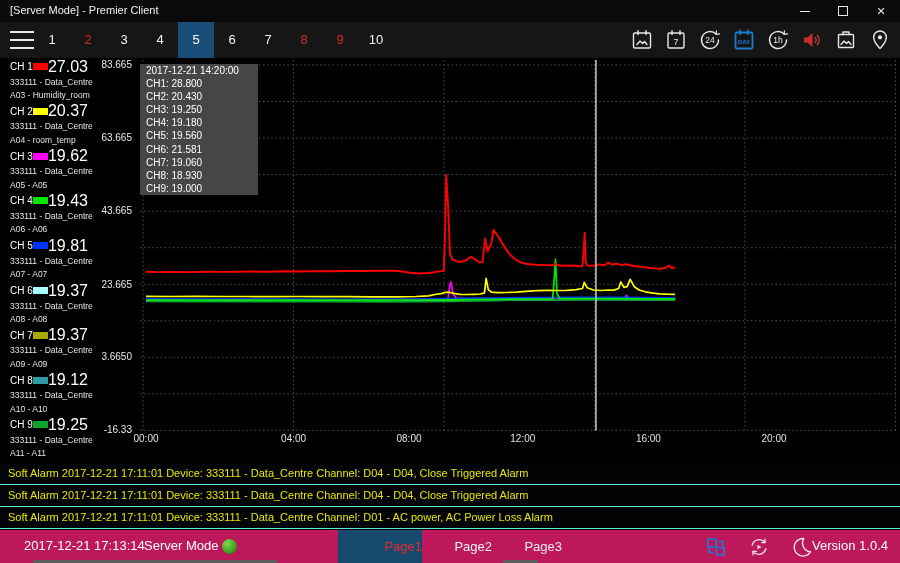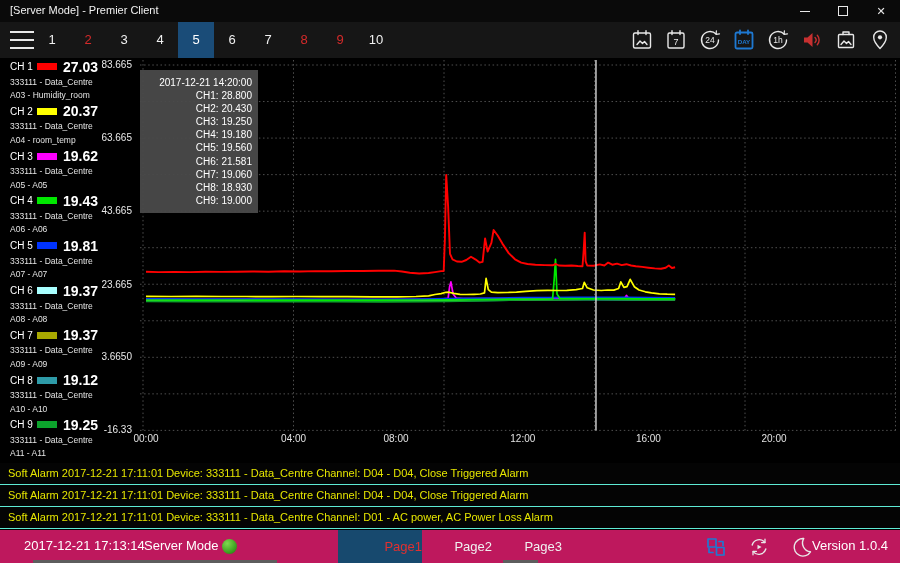--- a/index.html
+++ b/index.html
@@ -22,29 +22,29 @@
   .tab.alarm{color:#d42a2a;}
   .tab.selected{background:#1a4c78;color:#fff;}
   .toolbar-icons{position:absolute;right:6px;top:4px;height:28px;display:flex;gap:6px;}
   .tbicon{width:28px;height:28px;display:flex;align-items:center;justify-content:center;}
   
   .chart-wrap{position:absolute;left:0;top:58px;width:900px;height:405px;background:#000;}
   #chart{position:absolute;left:138px;top:0;}
   .ylabels .ylabel{position:absolute;right:2px;font-size:10px;color:#eaeaea;white-space:nowrap;}
   .ylabels{position:absolute;left:0;top:0;width:134px;height:380px;}
   .xlabel{position:absolute;font-size:10px;color:#e2e2e2;transform:translateX(-50%);top:375px;}
-  .tooltip{position:absolute;left:140px;top:12px;width:106px;background:rgba(74,74,74,0.95);
-           padding:6px 6px;font-size:10px;line-height:13.1px;color:#fff;z-index:5;text-align:right;}
+  .tooltip{position:absolute;left:140px;top:6px;width:106px;background:rgba(74,74,74,0.95);
+           padding:0 6px;font-size:10px;line-height:13.1px;color:#fff;z-index:5;}
   
   .sidebar{position:absolute;left:0;top:0;width:104px;height:405px;}
   .ch-row{position:absolute;left:0;width:104px;height:43px;}
   .ch-line1{display:flex;align-items:center;height:13px;}
   .ch-id{font-size:10px;color:#fff;width:27px;margin-left:10px;white-space:nowrap;}
   .ch-swatch{width:20px;height:7px;display:inline-block;}
-  .ch-val{font-size:14px;color:#fff;margin-left:auto;margin-right:6px;font-weight:bold;}
+  .ch-val{font-size:16px;color:#fff;margin-left:auto;margin-right:16px;}
   .ch-device,.ch-point{font-size:8.5px;color:#e4e4e4;margin-left:10px;margin-top:3.5px;white-space:nowrap;}
   
   .alarms{position:absolute;left:0;top:463px;width:900px;height:67px;}
   .alarm-row{height:22px;line-height:21px;padding-left:8px;font-size:11px;color:#e6e600;
              background:#040404;border-bottom:1px solid #5eead4;box-sizing:border-box;white-space:nowrap;}
   
   .statusbar{position:absolute;left:0;top:530px;width:900px;height:33px;background:#be185d;}
   .sb-time{position:absolute;left:24px;top:8px;font-size:13px;color:#fff;}
   .sb-mode{position:absolute;left:144px;top:8px;font-size:13px;color:#fff;}
   .sb-dot{position:absolute;left:222px;top:9px;width:15px;height:15px;border-radius:50%;
@@ -272,21 +272,21 @@
       <polyline points="146.0,301.5 193.1,301.7 240.2,301.6 287.3,301.7 334.4,301.7 381.5,301.8 422.3,301.7 447.4,301.3 472.6,300.8 497.7,300.4 522.8,300.0 547.9,299.8 573.0,299.6 598.2,299.5 623.3,299.6 648.4,299.8 675.1,299.8" fill="none" stroke="#0ca32c" stroke-width="1.7" stroke-linejoin="round"></polyline>
       <polyline points="146.0,298.9 193.1,299.1 240.2,299.1 287.3,299.2 334.4,299.3 381.5,299.3 422.3,299.1 447.4,298.7 472.6,298.3 497.7,298.0 522.8,297.7 547.9,297.6 573.0,297.4 598.2,297.3 623.3,297.3 648.4,297.6 675.1,297.8" fill="none" stroke="#0033ff" stroke-width="1.7" stroke-linejoin="round"></polyline>
       <polyline points="146.0,300.0 193.1,300.2 240.2,300.0 287.3,300.2 334.4,300.2 381.5,300.2 422.3,300.0 447.4,299.8 472.6,299.5 497.7,299.3 522.8,299.1 541.6,299.1 552.6,298.9 554.2,279.4 555.5,259.3 557.0,294.0 559.9,298.5 573.0,298.7 598.2,298.7 623.3,298.7 648.4,298.9 675.1,298.9" fill="none" stroke="#00e800" stroke-width="1.7" stroke-linejoin="round"></polyline>
       <polyline points="146.0,296.4 171.1,296.5 196.2,296.4 221.4,296.5 246.5,296.5 271.6,296.7 296.7,296.5 321.8,296.7 347.0,296.7 372.1,296.9 397.2,296.9 416.0,296.5 428.6,295.8 434.9,294.5 441.2,293.6 445.9,292.3 449.0,292.2 453.7,293.4 460.0,294.3 466.3,294.5 474.1,294.3 480.4,294.0 484.5,292.9 486.1,278.3 488.3,289.6 491.4,292.2 497.7,292.7 507.1,292.5 516.5,292.2 525.9,291.4 536.9,290.7 547.9,290.3 557.3,290.5 566.8,290.3 576.2,289.6 582.5,288.5 584.3,282.3 587.2,287.8 593.5,290.0 601.3,290.5 607.6,290.0 613.9,290.1 618.6,288.5 620.8,281.9 623.9,287.4 627.0,286.7 630.2,279.4 634.3,286.7 639.0,290.0 645.3,291.8 651.5,292.9 659.4,293.8 667.2,294.2 675.1,294.3" fill="none" stroke="#ffff00" stroke-width="1.7" stroke-linejoin="round"></polyline>
       <polyline points="146.0,271.7 158.6,272.1 174.3,271.9 190.0,272.1 205.7,271.7 221.4,271.9 237.1,271.7 252.8,271.5 268.5,271.7 284.2,271.3 299.9,271.5 315.6,271.1 331.3,271.3 347.0,271.0 362.7,271.0 378.4,270.8 394.1,270.6 401.9,271.5 409.8,272.8 419.2,273.5 428.6,273.0 434.9,272.1 441.2,271.1 443.7,271.0 444.9,239.2 446.2,174.9 448.1,206.3 450.0,253.8 452.5,259.3 456.9,261.5 461.6,261.8 466.3,260.0 471.0,256.7 475.7,259.6 479.5,262.6 482.6,261.8 485.1,238.4 487.6,251.6 491.4,242.8 493.6,230.0 497.7,235.5 502.4,243.6 508.7,253.1 515.0,259.3 521.2,262.6 527.5,264.0 535.4,264.7 544.8,265.1 552.6,265.3 555.8,264.0 558.9,265.5 565.2,265.8 571.5,265.5 577.8,266.0 582.5,266.2 583.7,250.1 584.7,232.6 585.6,261.1 587.2,265.5 593.5,265.8 599.7,264.4 604.4,265.5 608.2,262.6 612.3,264.7 617.0,263.6 621.7,265.1 626.4,264.2 631.1,265.5 635.8,266.2 642.1,266.9 648.4,267.7 654.7,268.4 661.0,268.8 665.7,267.7 668.8,265.5 671.9,268.0 675.1,267.3" fill="none" stroke="#ff0000" stroke-width="1.9" stroke-linejoin="round"></polyline>
       <line x1="595.962" y1="60" x2="595.962" y2="430.4" stroke="#d9d9d9" stroke-width="1.4"></line>
     </svg>
   <div id="xlabels">
       <span class="xlabel" style="left: 146px;">00:00</span>
       <span class="xlabel" style="left: 271.6px; padding-left: 44px;">04:00</span>
-      <span class="xlabel" style="left: 396px;">08:00</span>
+      <span class="xlabel" style="left: 409px;">08:00</span>
       <span class="xlabel" style="left: 522.8px;">12:00</span>
       <span class="xlabel" style="left: 648.4px;">16:00</span>
       <span class="xlabel" style="left: 774px;">20:00</span>
     </div>
   <div class="tooltip" id="tooltip">
     <div>2017-12-21 14:20:00</div>
   <div>CH1: 28.800</div>
       <div>CH2: 20.430</div>
       <div>CH3: 19.250</div>
       <div>CH4: 19.180</div>

